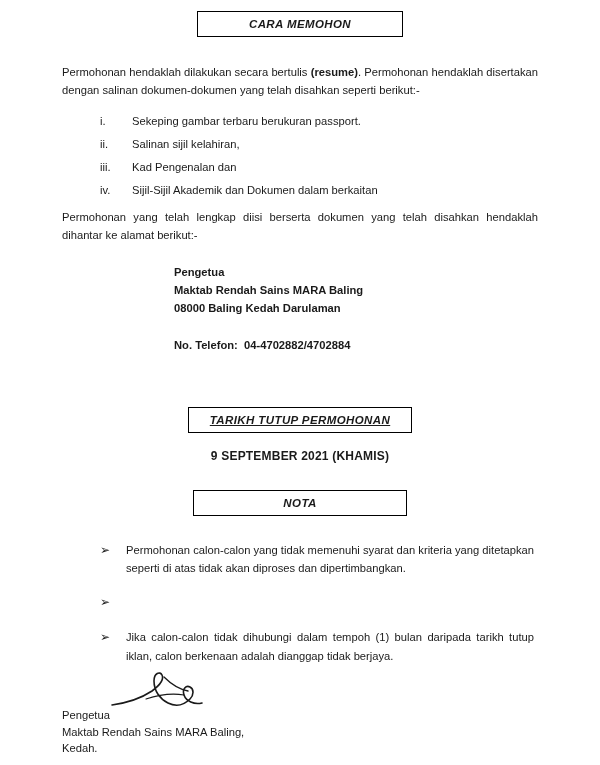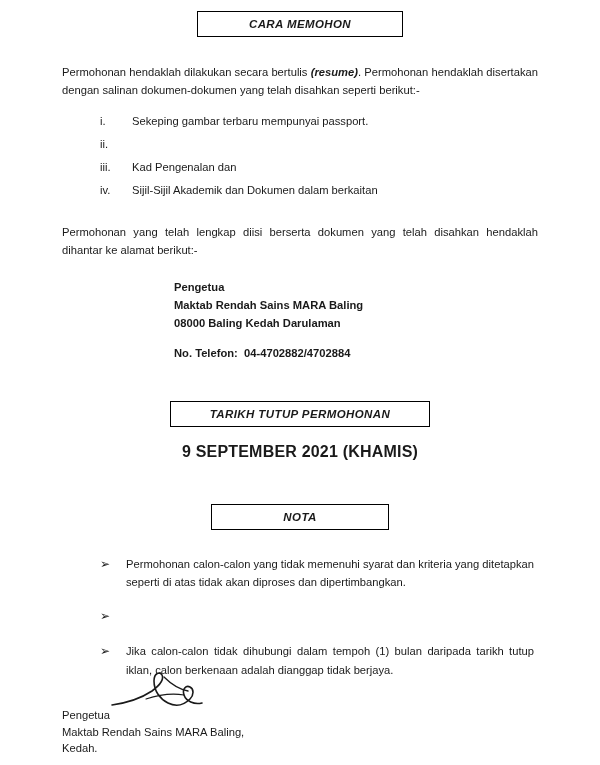--- a/index.html
+++ b/index.html
@@ -33,38 +33,39 @@
     letter-spacing: 0.4px;
     padding: 6px 0 6px 0;
     box-sizing: border-box;
     background: #fff;
   }
   .box-cara {
     width: 206px;
     margin: 11px auto 0 auto;
   }
   .box-tarikh {
-    width: 260px;
-    margin: 0 auto;
+    width: 224px;
+    margin: 14px auto;
+    text-decoration: underline;
   }
   .box-nota {
-    width: 178px;
+    width: 214px;
     margin: 0 auto;
   }
 
   
   .para {
     font-size: 11.2px;
     line-height: 1.65;
     text-align: justify;
     margin: 0;
   }
   .p-intro { margin-top: 26px; }
-  .p-second { margin-top: 27px; }
-  .bolditalic { font-weight: bold; font-style: italic; }
+  .p-second { margin-top: 12px; }
+  .bolditalic { font-weight: bold; }
 
   
   .roman-list {
     margin: 15px 0 0 0;
     padding: 0;
     list-style: none;
   }
   .roman-item {
     display: flex;
     font-size: 11.2px;
@@ -79,28 +80,28 @@
   .roman-text { flex: 1; }
 
   
   .address {
     margin: 18px 0 0 112px;
     font-size: 11.2px;
     font-weight: bold;
     line-height: 1.62;
   }
   .addr-line { white-space: pre; }
-  .addr-tel { margin-top: 12px; }
+  .addr-tel { margin-top: 19px; }
 
   
   .closing-date {
     text-align: center;
     font-weight: bold;
-    font-size: 16px;
-    margin: 16px 0 16px 0;
+    font-size: 12px;
+    margin: 16px 0 0 0;
     letter-spacing: 0.2px;
   }
 
   .gap-before-tarikh { height: 38px; }
   .gap-before-nota { height: 27px; }
   .gap-after-nota { height: 25px; }
 
   
   .arrow-list {
     margin: 0;
@@ -153,24 +154,25 @@
 
 <div class="page">
 
   <div class="box-heading box-cara">CARA MEMOHON</div>
 
   <p class="para p-intro"><span>Permohonan hendaklah dilakukan secara bertulis </span><span class="bolditalic">(resume)</span><span>.  Permohonan hendaklah disertakan dengan salinan dokumen-dokumen yang telah disahkan seperti berikut:-</span></p>
 
   <ul class="roman-list">
     <li class="roman-item">
       <span class="roman-num">i.</span>
-      <span class="roman-text">Sekeping gambar terbaru mempunyai passport.</span>
+      <span class="roman-text">Sekeping gambar terbaru berukuran passport.</span>
     </li>
     <li class="roman-item">
       <span class="roman-num">ii.</span>
+      <span class="roman-text">Salinan sijil kelahiran,</span>
     </li>
     <li class="roman-item">
       <span class="roman-num">iii.</span>
       <span class="roman-text">Kad Pengenalan dan</span>
     </li>
     <li class="roman-item">
       <span class="roman-num">iv.</span>
       <span class="roman-text">Sijil-Sijil Akademik dan Dokumen dalam berkaitan</span>
     </li>
   </ul>

